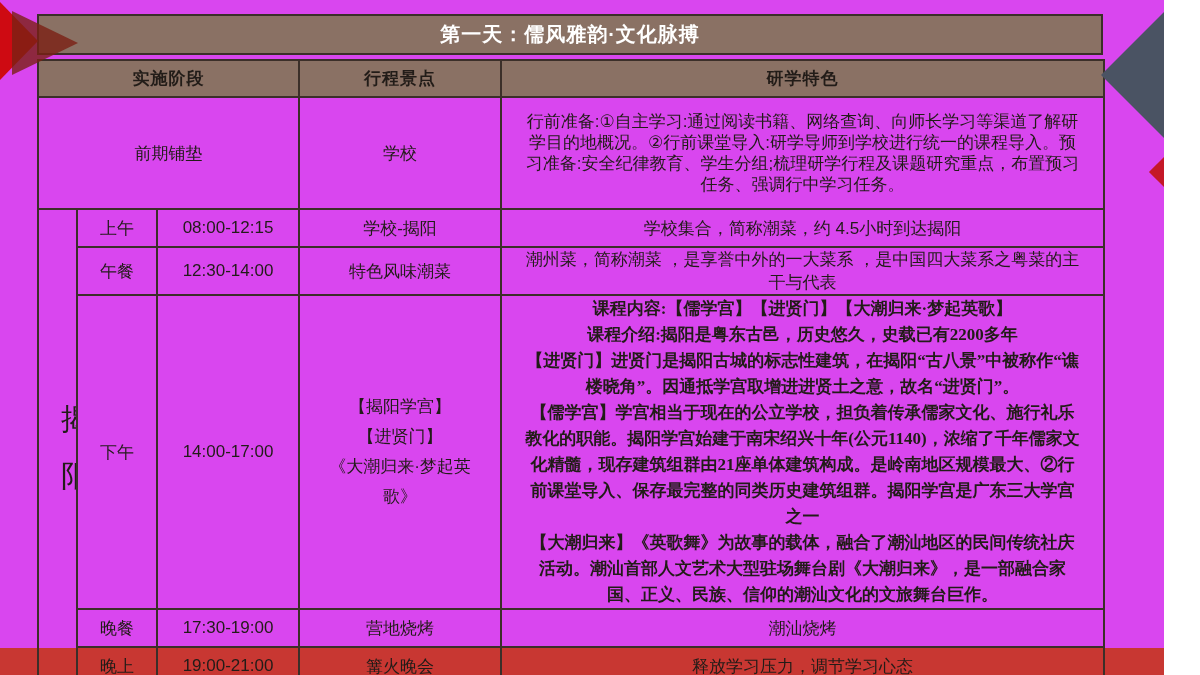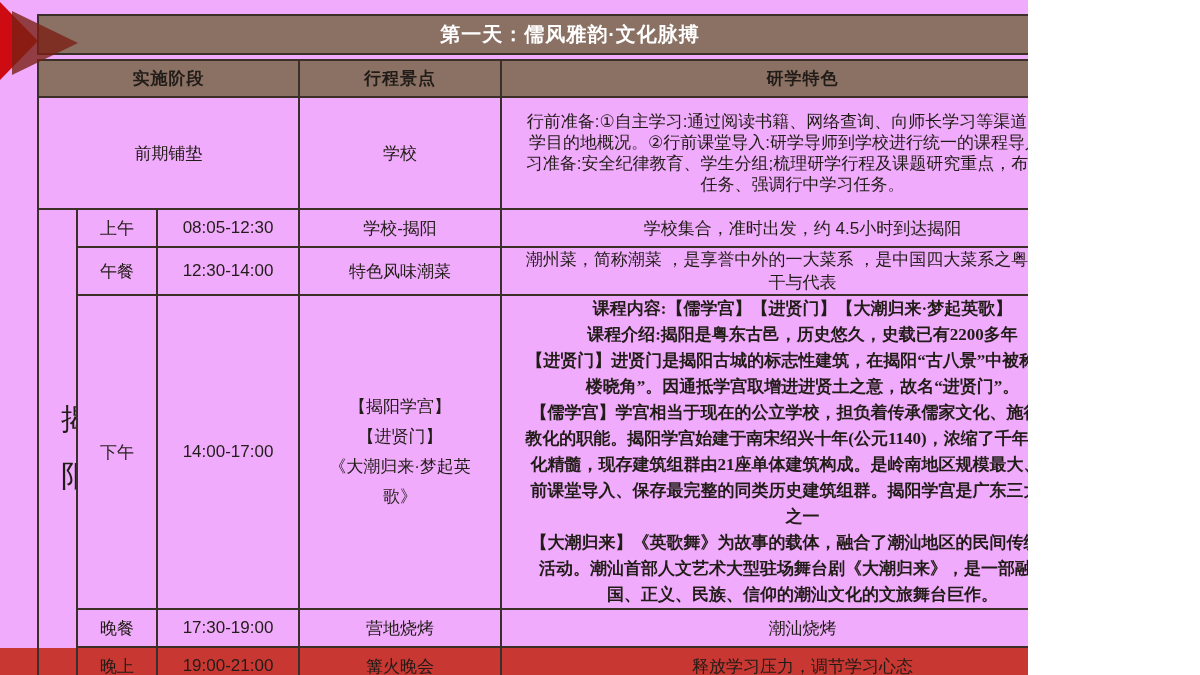--- a/index.html
+++ b/index.html
@@ -1,17 +1,17 @@
 <!DOCTYPE html>
 <html><head>
 <meta charset="utf-8">
 <style>
   html,body{margin:0;padding:0;background:#fff;}
   .slide{
-    position:relative;width:1028px;height:675px;background:#f0abfc;
+    position:relative;width:1164px;height:675px;background:#d946ef;
     overflow:hidden;font-family:"Liberation Sans","DejaVu Sans",sans-serif;
   }
   
   .tri-bright{
     position:absolute;left:0;top:2px;width:0;height:0;z-index:4;
     border-top:39px solid transparent;border-bottom:39px solid transparent;
     border-left:38px solid #ce0a12;
   }
   .tri-dark{
     position:absolute;left:12px;top:11px;width:0;height:0;z-index:4;
@@ -107,23 +107,23 @@
         <td colspan="3">前期铺垫</td>
         <td>学校</td>
         <td class="feat-prep">行前准备:①自主学习:通过阅读书籍、网络查询、向师长学习等渠道了解研学目的地概况。②行前课堂导入:研学导师到学校进行统一的课程导入。预习准备:安全纪律教育、学生分组;梳理研学行程及课题研究重点，布置预习任务、强调行中学习任务。</td>
       </tr>
 
       <tr class="row-sm">
         <td class="city-cell" rowspan="5">
           <div class="city-vert">揭阳</div>
         </td>
         <td>上午</td>
-        <td>08:05-12:30</td>
+        <td>08:00-12:15</td>
         <td>学校-揭阳</td>
-        <td>学校集合，准时出发，约 4.5小时到达揭阳</td>
+        <td>学校集合，简称潮菜，约 4.5小时到达揭阳</td>
       </tr>
 
       <tr class="row-sm">
         <td>午餐</td>
         <td>12:30-14:00</td>
         <td>特色风味潮菜</td>
         <td>潮州菜，简称潮菜 ，是享誉中外的一大菜系 ，是中国四大菜系之粤菜的主干与代表</td>
       </tr>
 
       <tr class="row-big">

